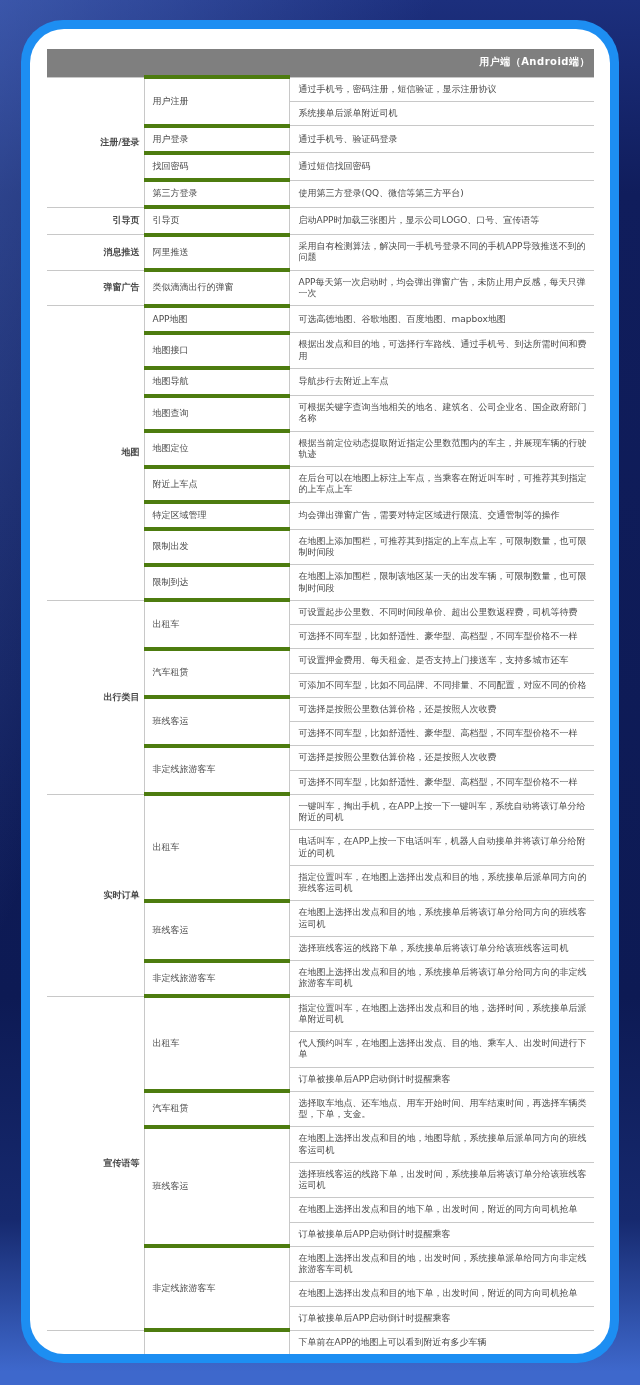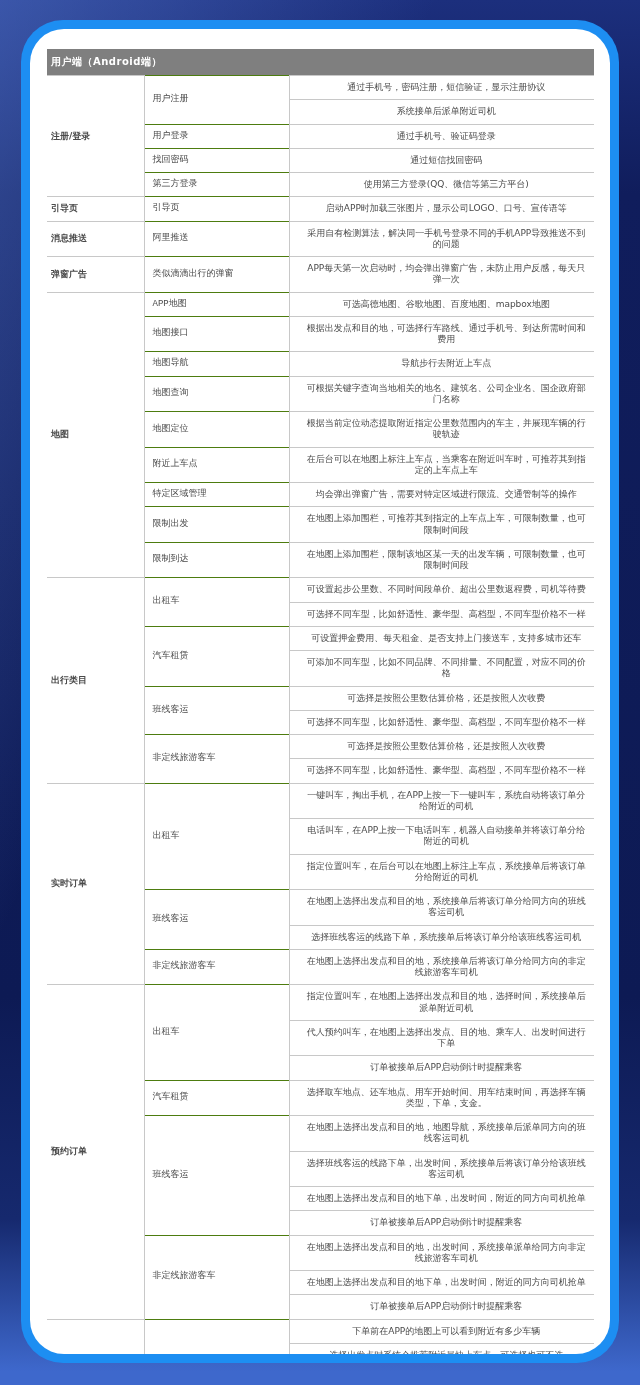--- a/index.html
+++ b/index.html
@@ -19,40 +19,38 @@
     background:#ffffff; border-radius:34px;
     overflow:hidden;
     padding:20px 14px 0 17px;
     box-sizing:border-box;
   }
   table.features{
     border-collapse:collapse; table-layout:fixed; width:547px;
   }
   table.features th.tbl-header{
     background:#7f7f7f; color:#ffffff; font-weight:bold;
-    font-size:10px; text-align:left; padding:6px 4px; letter-spacing:.5px;
+    font-size:10px; text-align:right; padding:6px 4px; letter-spacing:.5px;
   }
   table.features td{
     font-size:9px; line-height:1.25; color:#4a4a4a;
     vertical-align:middle; word-break:break-all;
   }
   td.cat{
     border-top:1px solid #c8c8c8; border-right:1px solid #c8c8c8;
-    text-align:left; font-weight:bold; font-size:10px; color:#3c3c3c;
+    text-align:right; font-weight:bold; font-size:10px; color:#3c3c3c;
     padding:6px 4px;
   }
   td.sub{
-    border-top:1px solid #4d7c0f; border-right:1px solid #c8c8c8;
+    border-top:4px solid #4d7c0f; border-right:1px solid #c8c8c8;
     padding:6px 4px 6px 8px;
-    font-family:Liberation Mono, monospace;
   }
   td.desc{
     border-top:1px solid #c8c8c8;
-    padding:6px 6px 6px 15px;
-    text-align:center;
+    padding:6px 6px 6px 9px;
   }
   table.features tr:last-child td{border-bottom:1px solid #c8c8c8;}
 </style>
 </head>
 <body>
 
 <div class="frame">
   <div class="card">
 
     <table class="features">
@@ -170,35 +168,35 @@
           </tr>
           <tr>
             <td class="cat" rowspan="6">实时订单</td>
             <td class="sub" rowspan="3">出租车</td>
             <td class="desc">一键叫车，掏出手机，在APP上按一下一键叫车，系统自动将该订单分给附近的司机</td>
           </tr>
           <tr>
             <td class="desc">电话叫车，在APP上按一下电话叫车，机器人自动接单并将该订单分给附近的司机</td>
           </tr>
           <tr>
-            <td class="desc">指定位置叫车，在后台可以在地图上标注上车点，系统接单后将该订单分给附近的司机</td>
+            <td class="desc">指定位置叫车，在地图上选择出发点和目的地，系统接单后派单同方向的班线客运司机</td>
           </tr>
           <tr>
             <td class="sub" rowspan="2">班线客运</td>
             <td class="desc">在地图上选择出发点和目的地，系统接单后将该订单分给同方向的班线客运司机</td>
           </tr>
           <tr>
             <td class="desc">选择班线客运的线路下单，系统接单后将该订单分给该班线客运司机</td>
           </tr>
           <tr>
             <td class="sub" rowspan="1">非定线旅游客车</td>
             <td class="desc">在地图上选择出发点和目的地，系统接单后将该订单分给同方向的非定线旅游客车司机</td>
           </tr>
           <tr>
-            <td class="cat" rowspan="11">预约订单</td>
+            <td class="cat" rowspan="11">宣传语等</td>
             <td class="sub" rowspan="3">出租车</td>
             <td class="desc">指定位置叫车，在地图上选择出发点和目的地，选择时间，系统接单后派单附近司机</td>
           </tr>
           <tr>
             <td class="desc">代人预约叫车，在地图上选择出发点、目的地、乘车人、出发时间进行下单</td>
           </tr>
           <tr>
             <td class="desc">订单被接单后APP启动倒计时提醒乘客</td>
           </tr>
           <tr>

